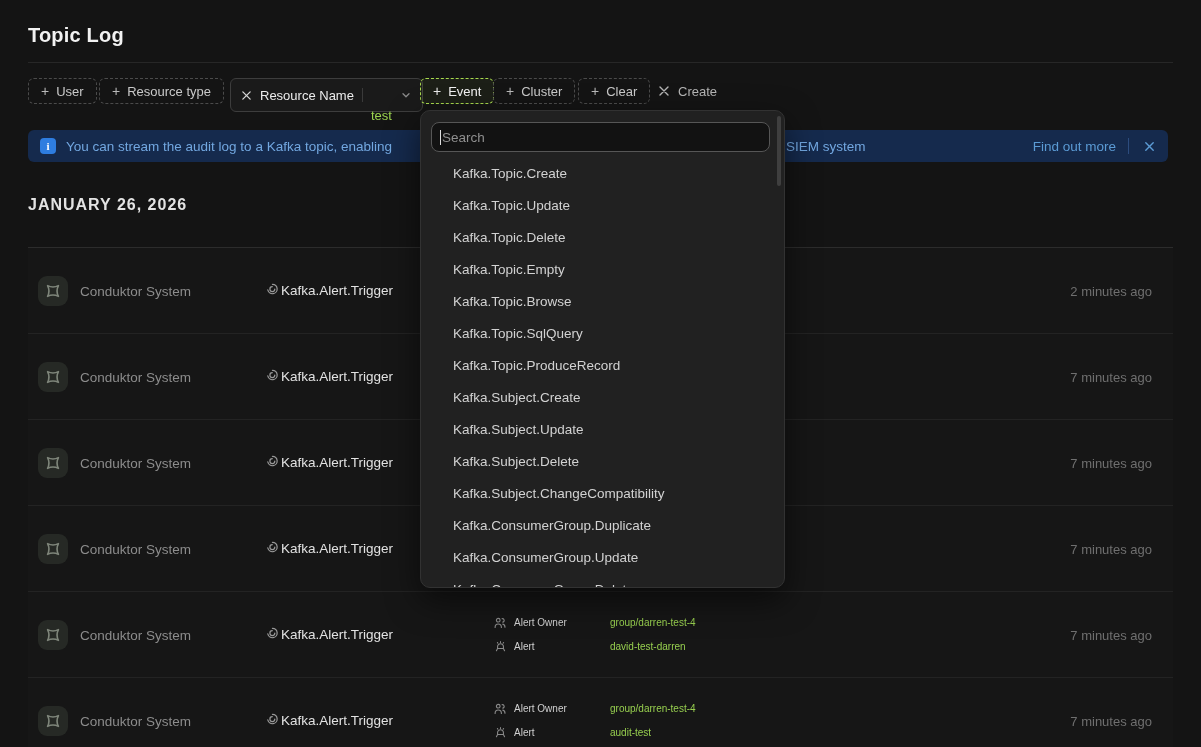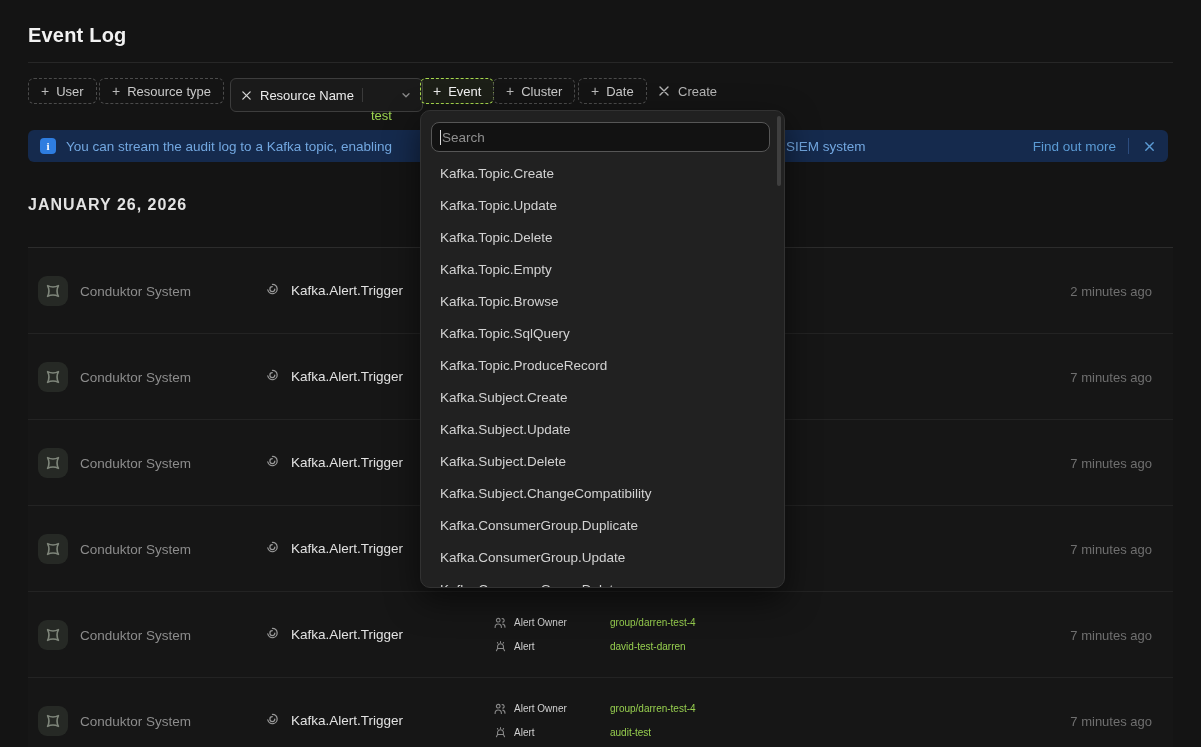--- a/index.html
+++ b/index.html
@@ -77,21 +77,21 @@
     position:absolute; left:10px; top:50%; margin-top:-15px;
     width:30px; height:30px; border-radius:9px; background:#262925;
     display:flex; align-items:center; justify-content:center;
   }
   .log-row .actor {
     position:absolute; left:52px; top:50%; transform:translateY(-50%);
     color:#8c8c8c; font-size:13.5px; white-space:nowrap;
   }
   .log-row .event-group {
     position:absolute; left:237px; top:50%; transform:translateY(-50%);
-    display:flex; align-items:center; gap:12px;
+    display:flex; align-items:center; gap:2px;
   }
   .log-row .event-name { color:#e2e2e2; font-size:13.5px; white-space:nowrap; }
   .log-row .details {
     position:absolute; left:465px; top:50%; transform:translateY(-50%);
   }
   .detail-line { display:flex; align-items:center; height:24px; font-size:10px; }
   .detail-line .dicon { width:14px; margin-right:7px; display:flex; justify-content:center; }
   .detail-line .dlabel { width:96px; color:#d0d0d0; }
   .detail-line .dvalue { color:#97cf4f; }
   .log-row .time {
@@ -115,31 +115,31 @@
     color:#e6e6e6; font-size:13.5px; padding:0 10px;
     font-family:"Liberation Sans", sans-serif;
   }
   .dropdown .search-box input::placeholder { color:#8f8f8f; }
   .dropdown .caret {
     position:absolute; left:8px; top:7px; width:1px; height:15px; background:#dedede;
   }
   .dropdown .options { position:absolute; left:0; right:0; top:46px; }
   .dropdown .option {
     height:32px; display:flex; align-items:center;
-    padding-left:19px; font-size:13.5px; color:#d2d2d2; cursor:pointer; white-space:nowrap;
+    padding-left:32px; font-size:13.5px; color:#d2d2d2; cursor:pointer; white-space:nowrap;
   }
   .dropdown .scroll-thumb {
     position:absolute; right:3px; top:5px; width:4px; height:70px;
     border-radius:2px; background:#3f3f3f;
   }
 </style>
 </head>
 <body>
 
-<div class="abs page-title">Event Log</div>
+<div class="abs page-title">Topic Log</div>
 <div class="abs title-divider"></div>
 
 <div class="chip chip-user">
   <span class="plus">+</span>
   <span>User</span>
 </div>
 <div class="chip chip-resource-type">
   <span class="plus">+</span>
   <span>Resource type</span>
 </div>
@@ -161,21 +161,21 @@
 <div class="chip chip-event">
   <span class="plus">+</span>
   <span>Event</span>
 </div>
 <div class="chip chip-cluster">
   <span class="plus">+</span>
   <span>Cluster</span>
 </div>
 <div class="chip chip-date">
   <span class="plus">+</span>
-  <span>Date</span>
+  <span>Clear</span>
 </div>
 <div class="chip chip-clear">
   <span class="xicon">
     <svg width="12" height="12" viewBox="0 0 12 12">
         <path d="M2 2l8 8M10 2l-8 8" stroke="#b5b5b5" stroke-width="1.4" stroke-linecap="round"></path>
       </svg>
   </span>
   <span>Create</span>
 </div>
 

